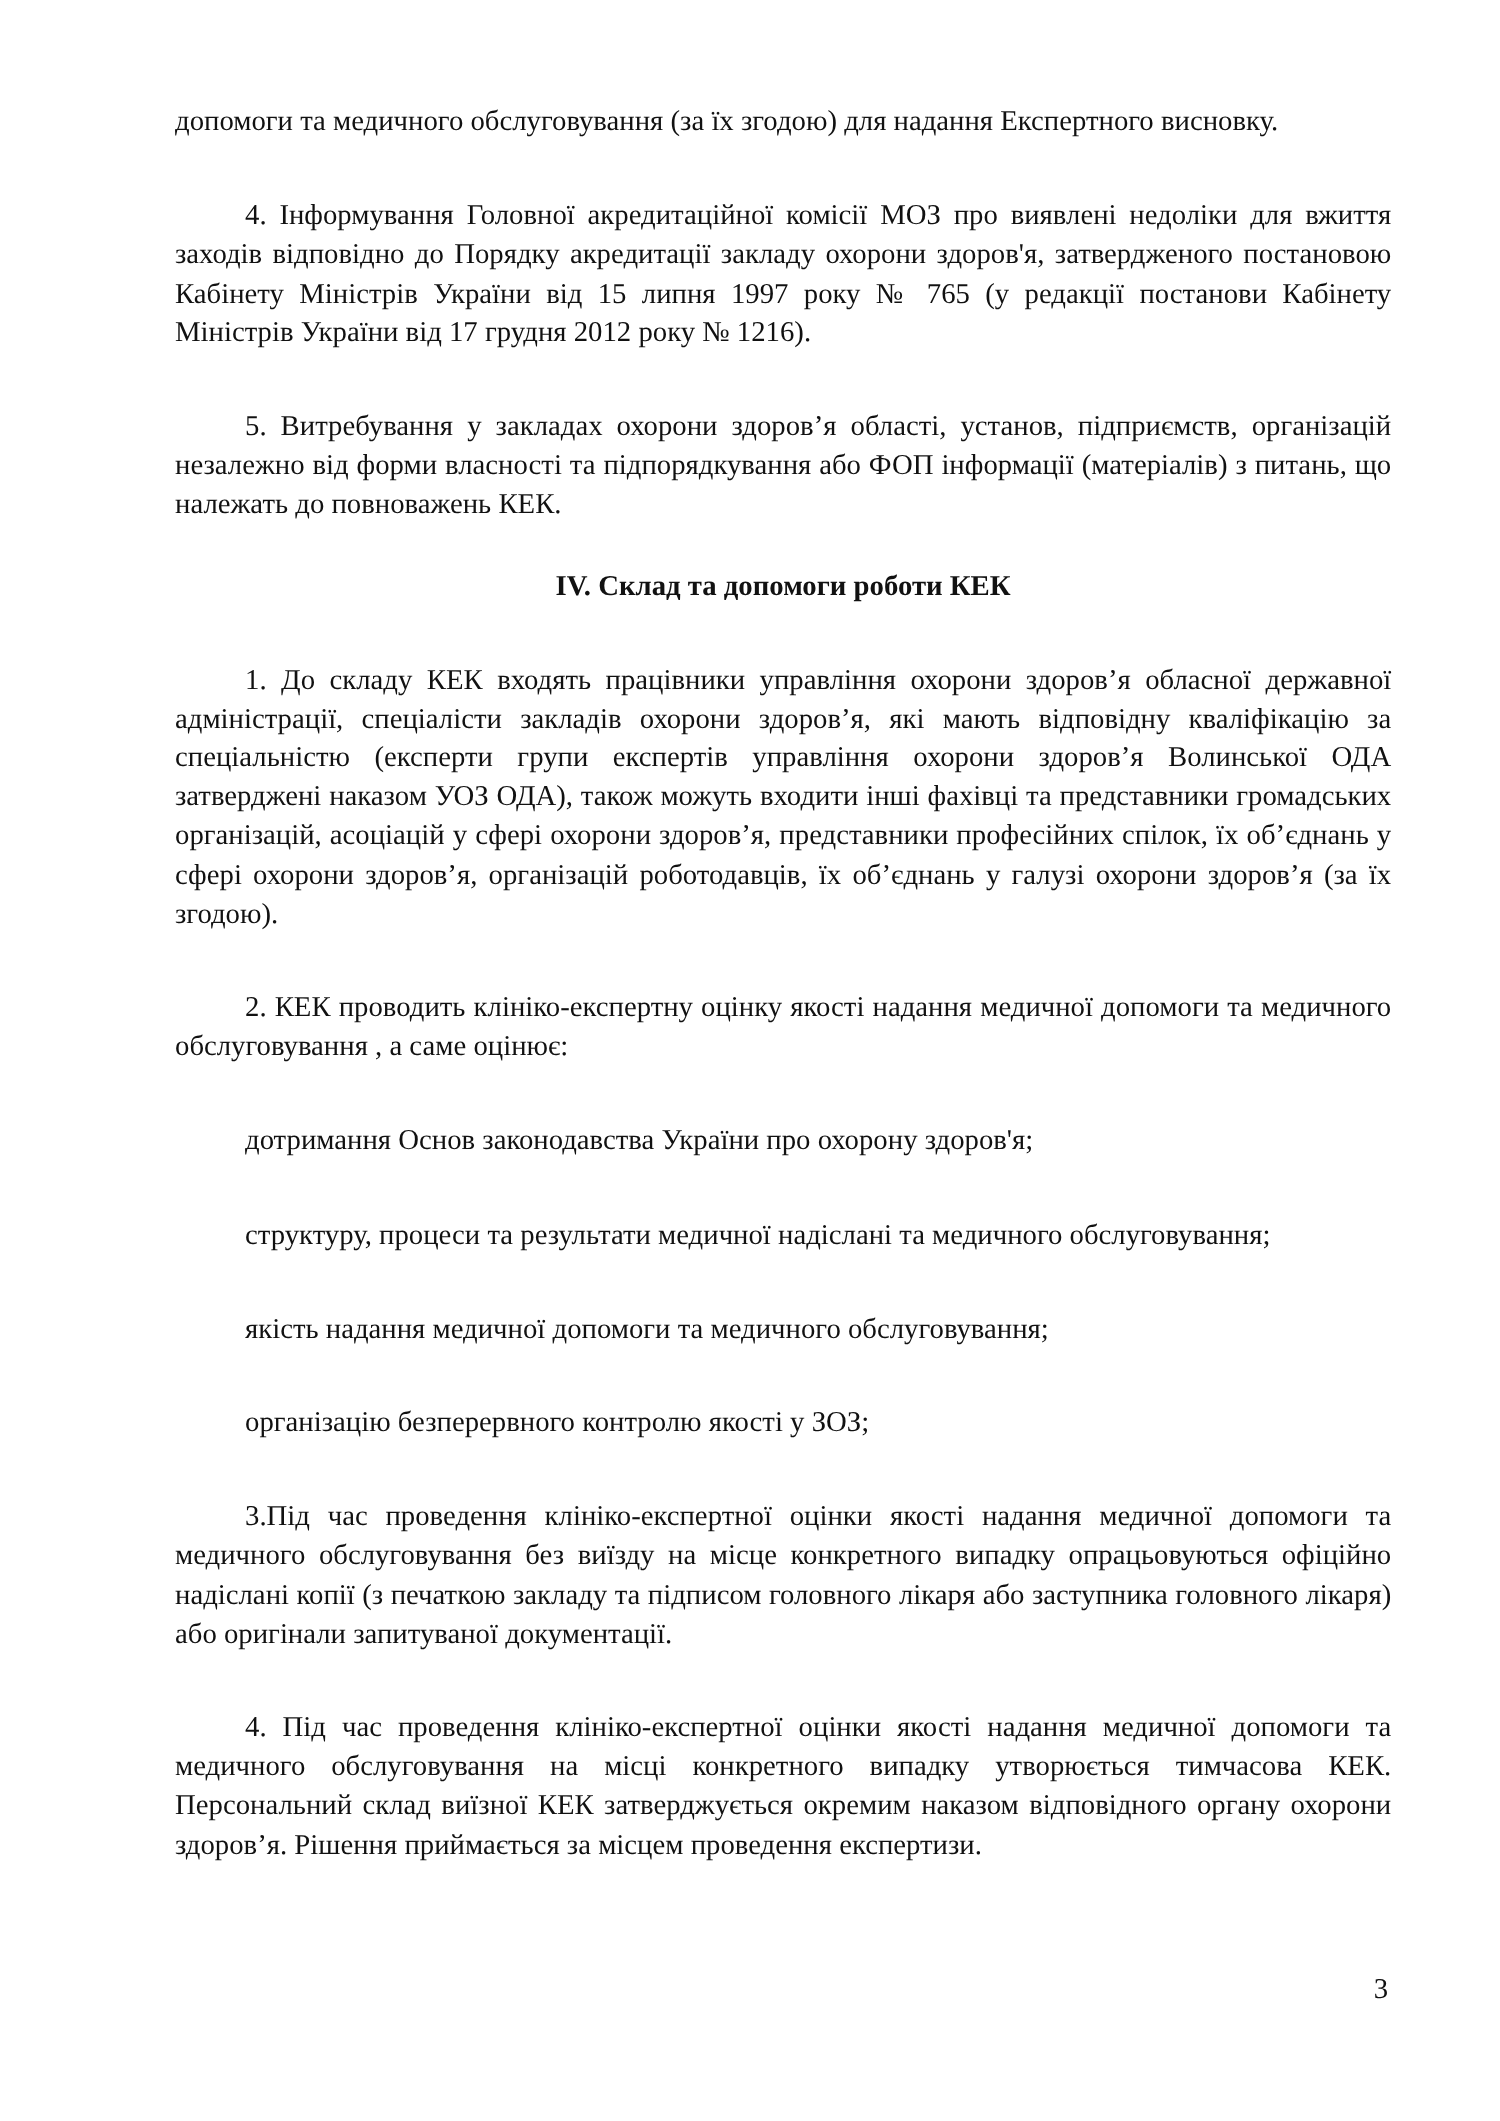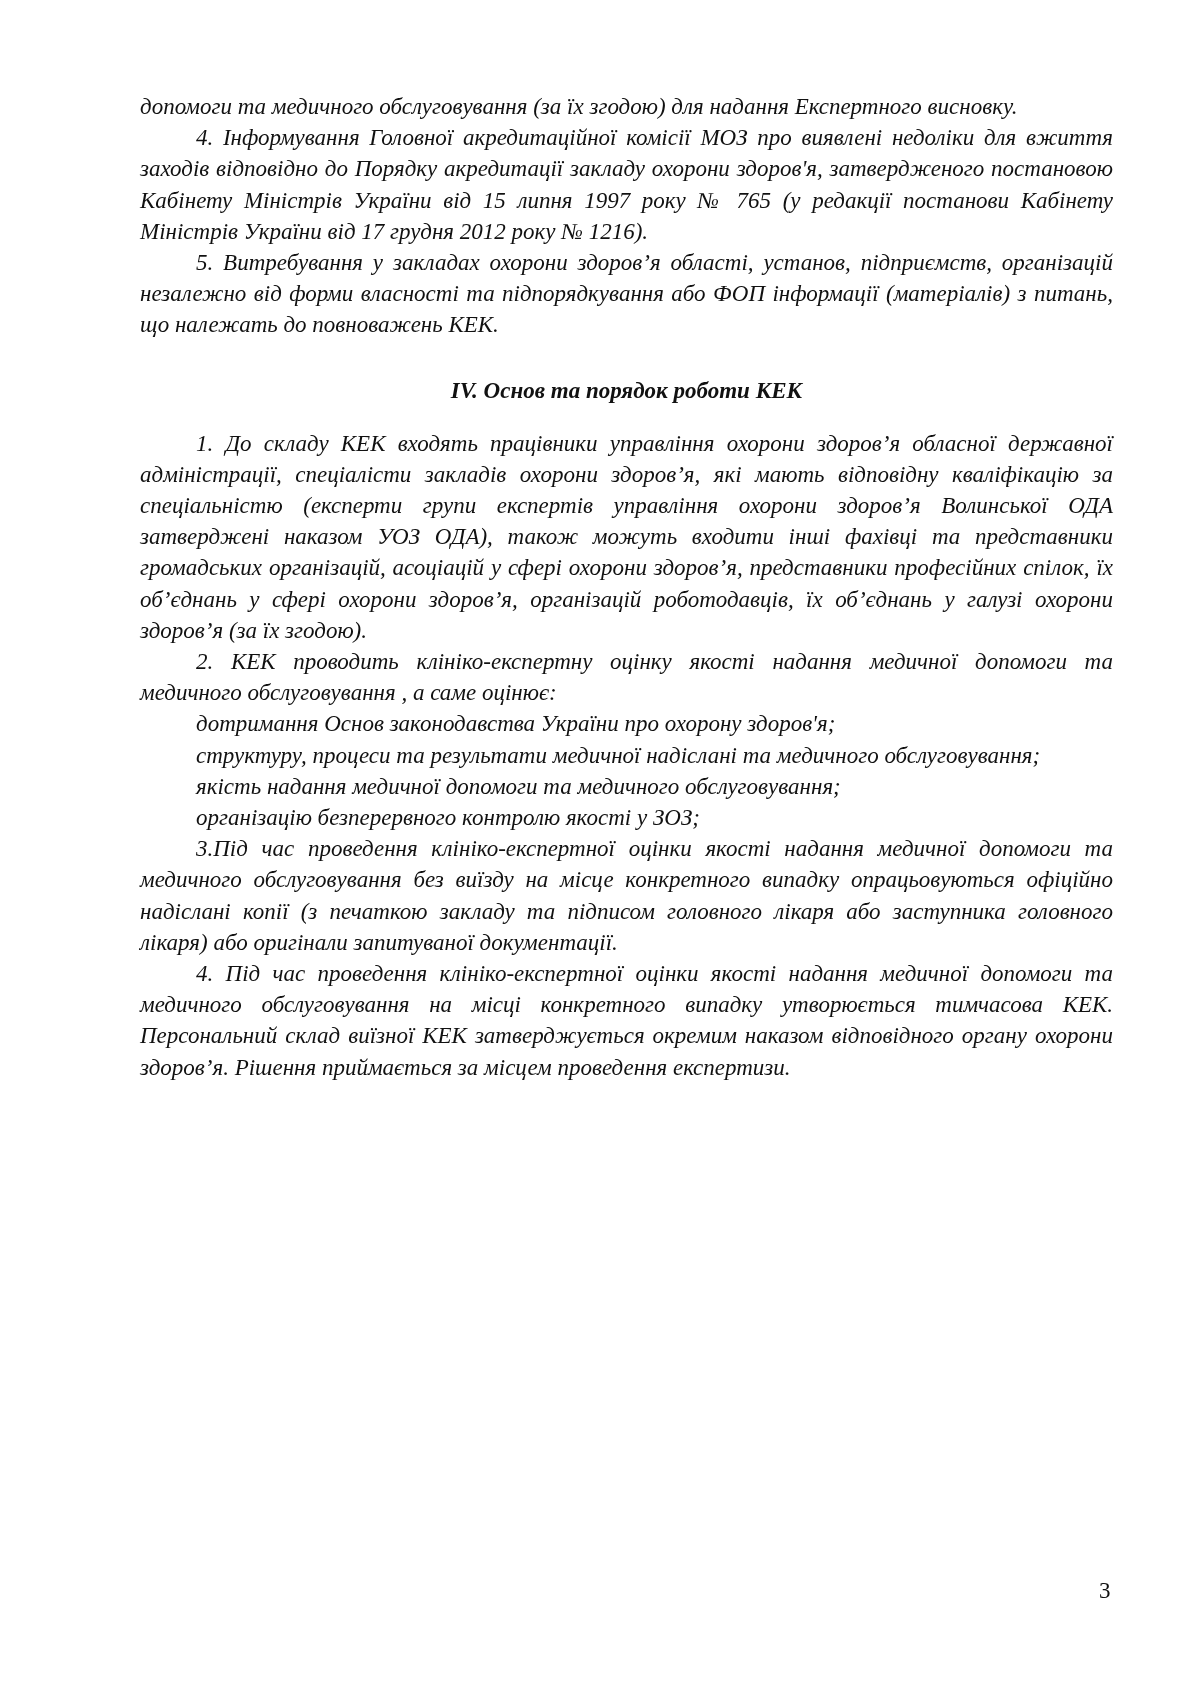--- a/index.html
+++ b/index.html
@@ -7,31 +7,30 @@
       width: 1200px;
       height: 1697px;
       position: relative;
       overflow: hidden;
       font-family: "Liberation Serif", "DejaVu Serif", serif;
       color: #111111;
     }
     .page {
       position: absolute;
       left: 140px;
-      top: 91px;
+      top: 81px;
       width: 973px;
-      font-style: italic;
     }
     p {
       margin: 0;
       font-size: 23px;
       line-height: 31.2px;
       text-align: justify;
     }
-    p.ind { text-indent: 56px; }
+    p.ind { text-indent: 56px; margin-top: 44px; }
     h2 {
       margin: 34px 0 22px 0;
       text-align: center;
       font-size: 23px;
       font-weight: bold;
       line-height: 31px;
     }
     .page-number {
       position: absolute;
       left: 1099px;
@@ -41,21 +40,21 @@
     }
   </style>
 </head>
 <body>
 
 <div class="page">
   <p>допомоги та медичного обслуговування (за їх згодою) для надання Експертного висновку.</p>
   <p class="ind">4. Інформування Головної акредитаційної комісії МОЗ про виявлені недоліки для вжиття заходів відповідно до Порядку акредитації закладу охорони здоров'я, затвердженого постановою Кабінету Міністрів України від 15 липня 1997 року № 765 (у редакції постанови Кабінету Міністрів України від 17 грудня 2012 року № 1216).</p>
   <p class="ind">5. Витребування у закладах охорони здоров’я області, установ, підприємств, організацій незалежно від форми власності та підпорядкування або ФОП інформації (матеріалів) з питань, що належать до повноважень КЕК.</p>
 
-  <h2>IV. Основ та порядок роботи КЕК</h2>
+  <h2>IV. Склад та допомоги роботи КЕК</h2>
 
   <p class="ind">1. До складу КЕК входять працівники управління охорони здоров’я обласної державної адміністрації, спеціалісти закладів охорони здоров’я, які мають відповідну кваліфікацію за спеціальністю (експерти групи експертів управління охорони здоров’я Волинської ОДА затверджені наказом УОЗ ОДА), також можуть входити інші фахівці та представники громадських організацій, асоціацій у сфері охорони здоров’я, представники професійних спілок, їх об’єднань у сфері охорони здоров’я, організацій роботодавців, їх об’єднань у галузі охорони здоров’я (за їх згодою).</p>
   <p class="ind">2. КЕК проводить клініко-експертну оцінку якості надання медичної допомоги та медичного обслуговування , а саме оцінює:</p>
   <p class="ind">дотримання Основ законодавства України про охорону здоров'я;</p>
   <p class="ind">структуру, процеси та результати медичної надіслані та медичного обслуговування;</p>
   <p class="ind">якість надання медичної допомоги та медичного обслуговування;</p>
   <p class="ind">організацію безперервного контролю якості  у ЗОЗ;</p>
   <p class="ind">3.Під час проведення клініко-експертної оцінки якості надання медичної допомоги та медичного обслуговування без виїзду на місце конкретного випадку опрацьовуються офіційно надіслані копії (з печаткою закладу та підписом головного лікаря або заступника головного лікаря) або оригінали запитуваної документації.</p>
   <p class="ind">4. Під час проведення клініко-експертної оцінки якості надання медичної допомоги та медичного обслуговування на місці конкретного випадку утворюється тимчасова КЕК. Персональний склад виїзної КЕК затверджується окремим наказом відповідного органу охорони здоров’я. Рішення приймається за місцем проведення експертизи.</p>
 </div>

